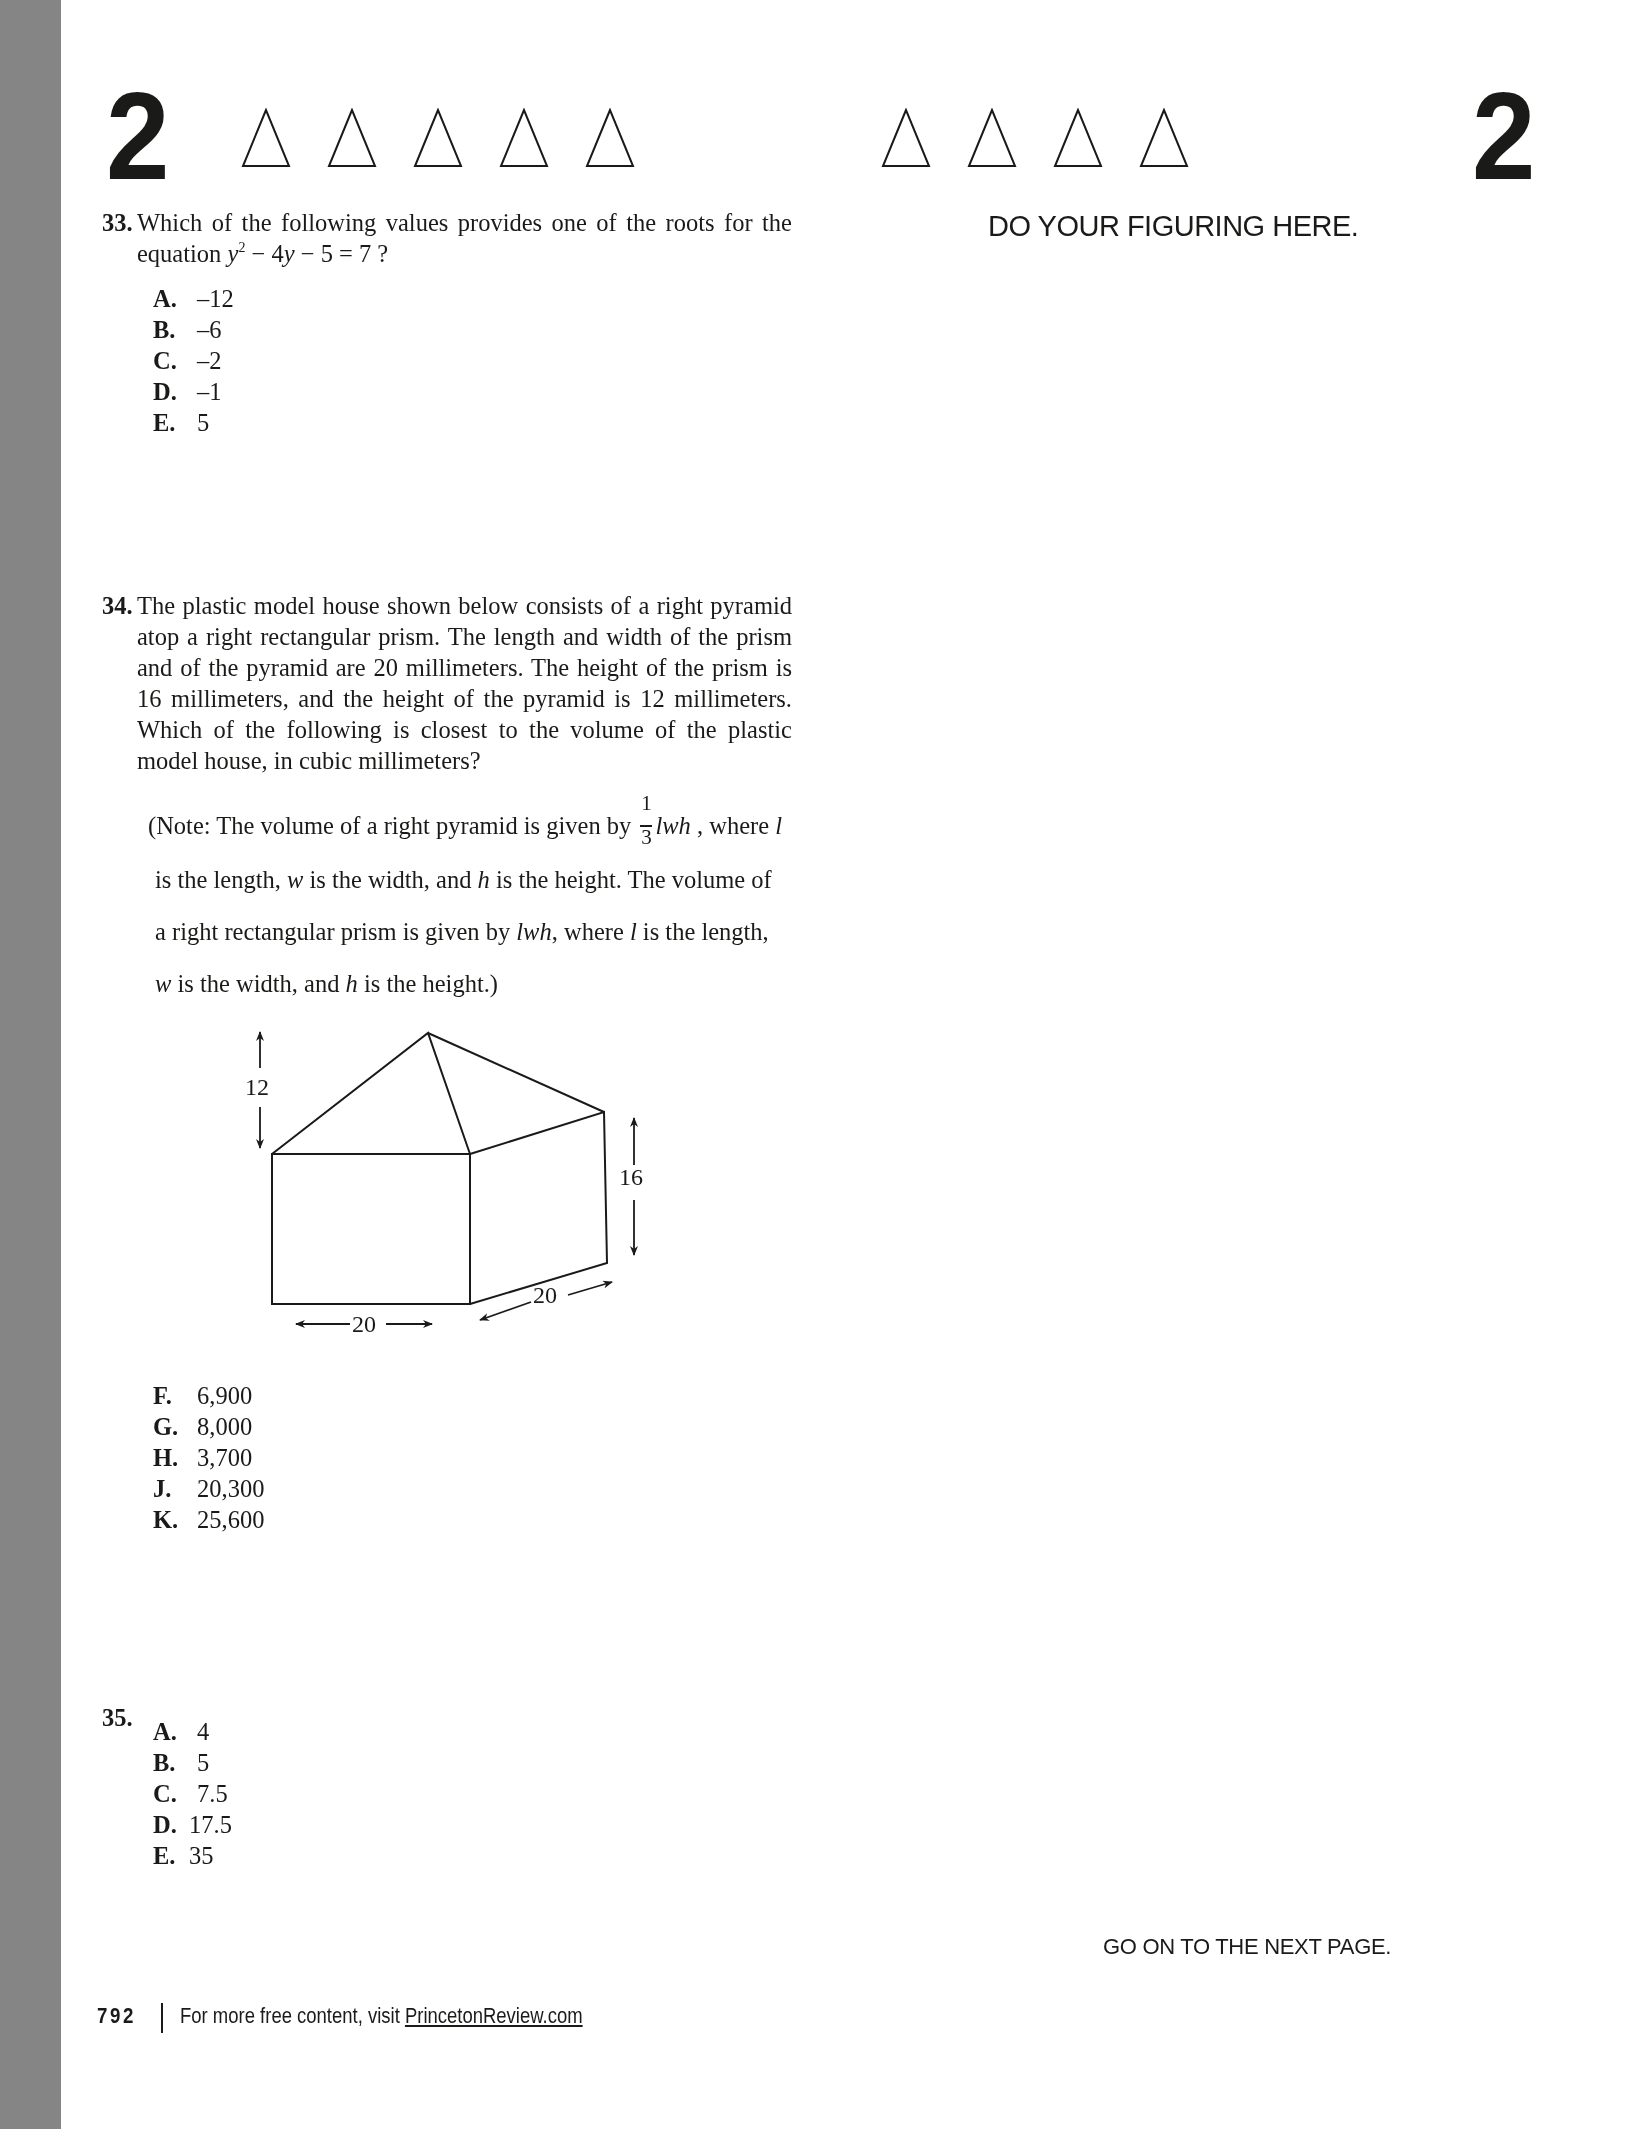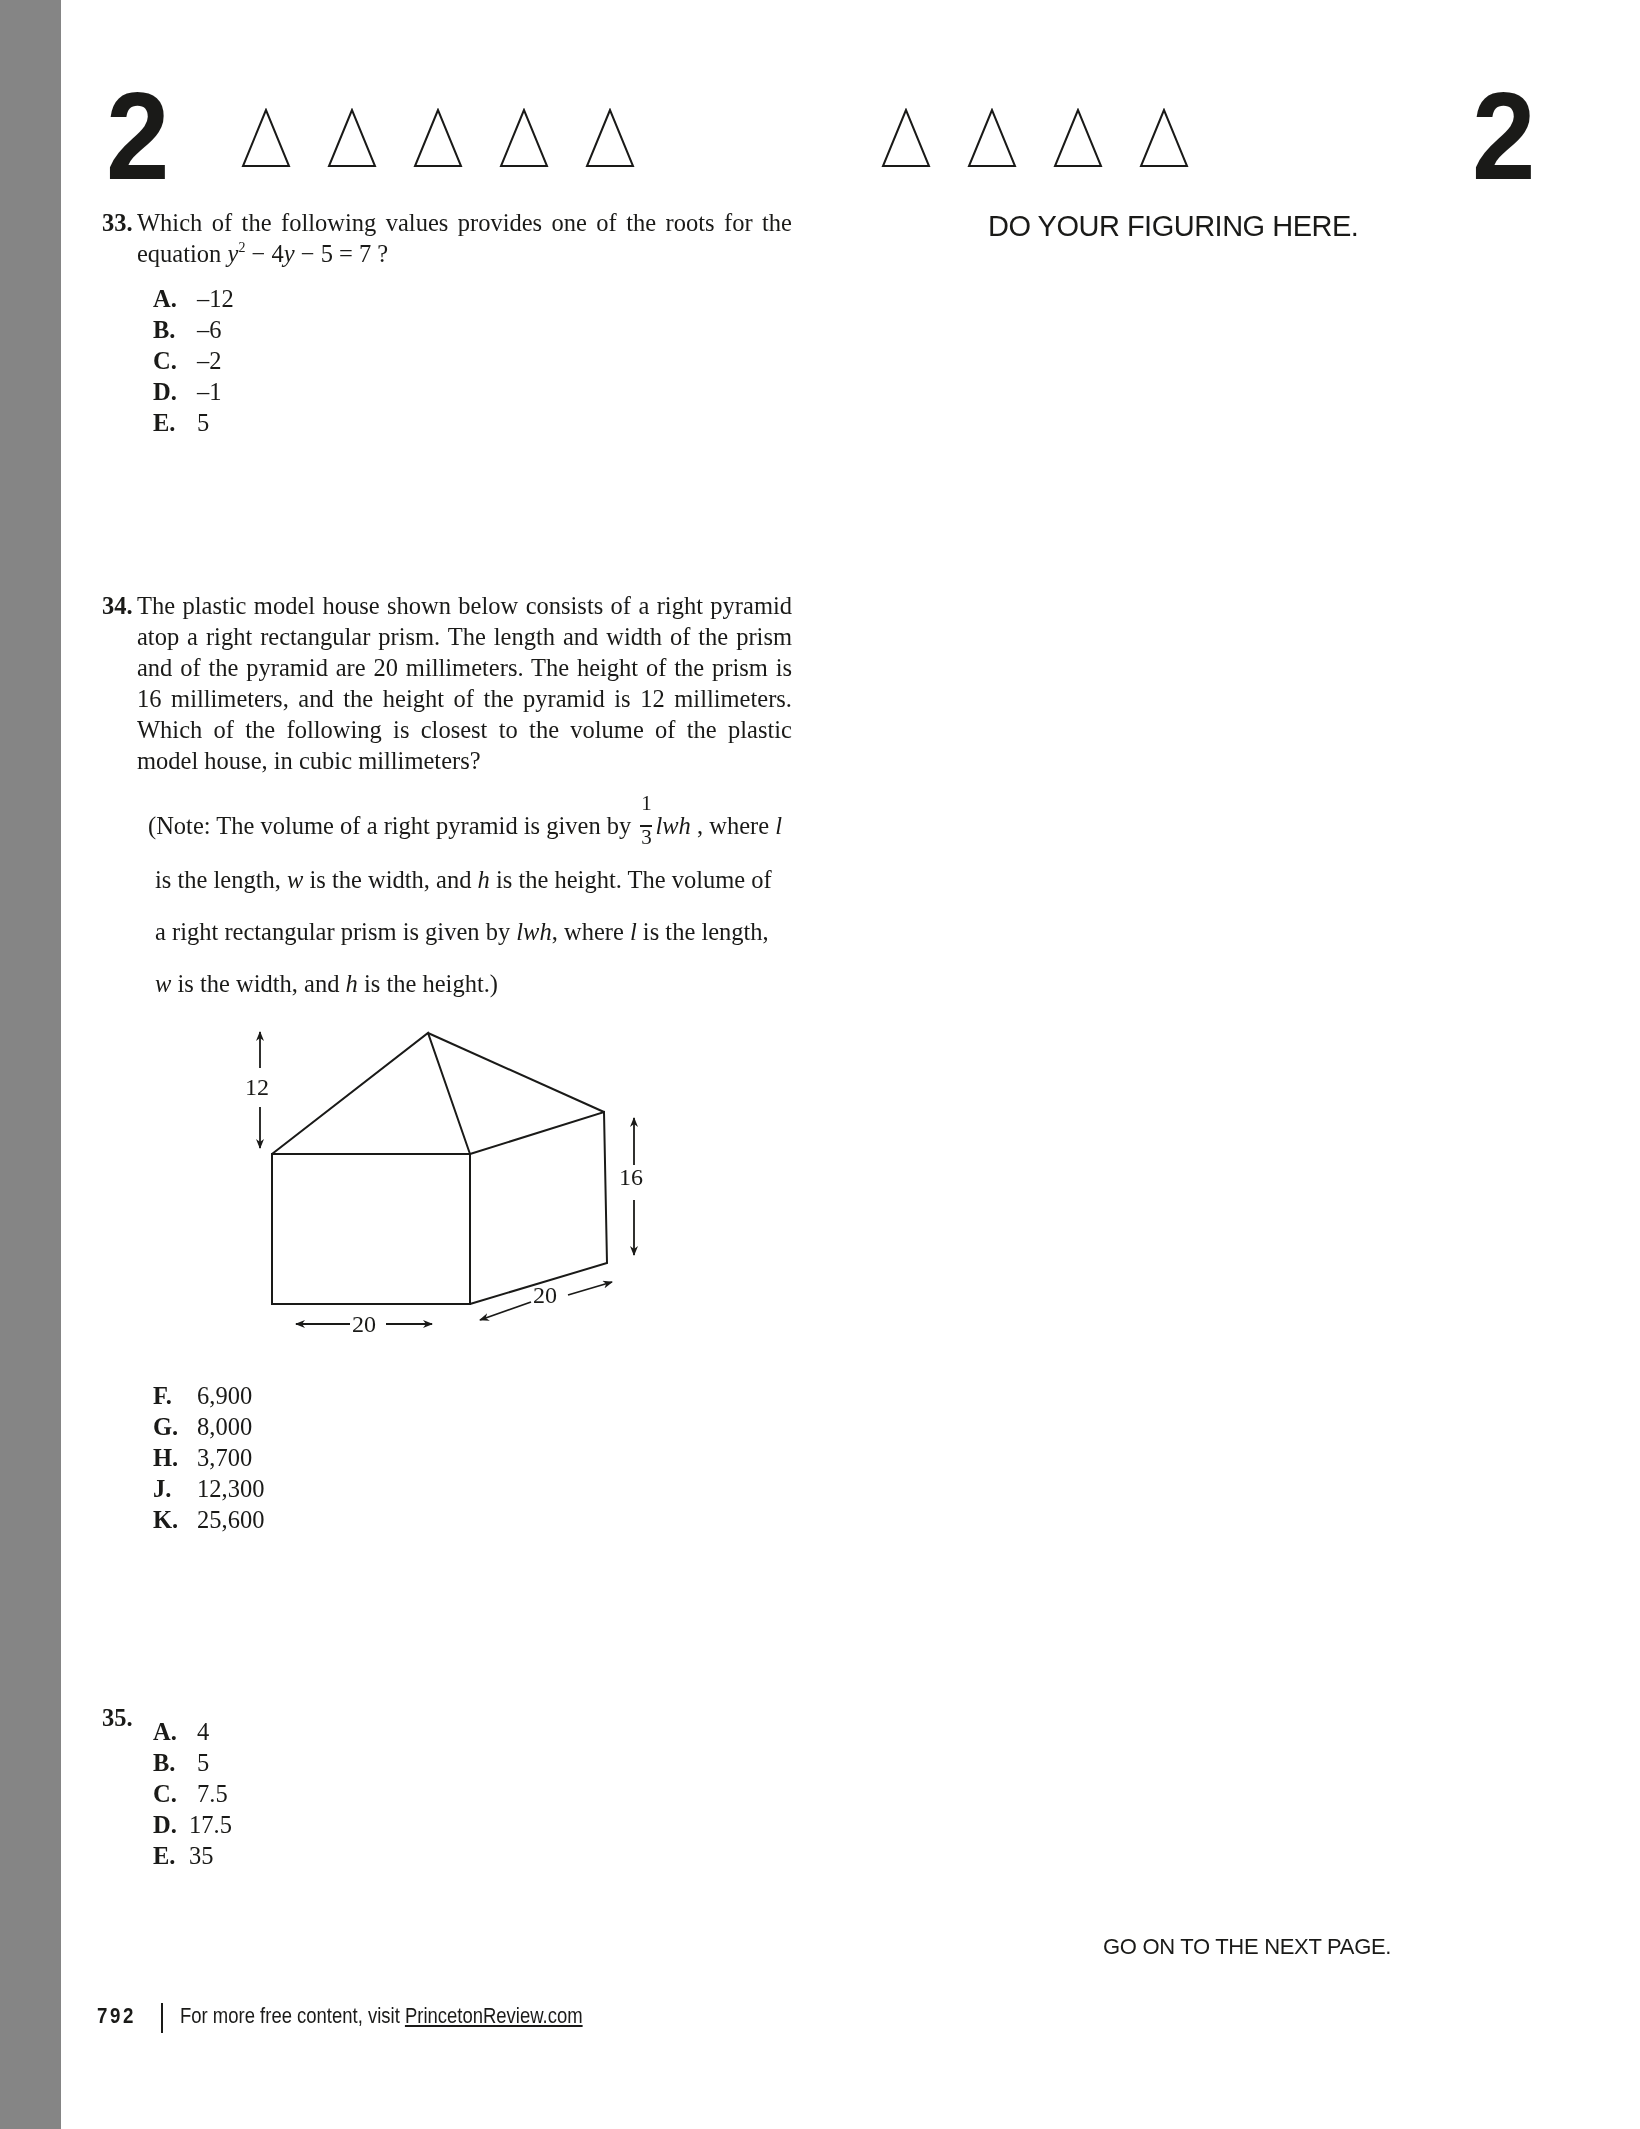--- a/index.html
+++ b/index.html
@@ -174,21 +174,21 @@
     <div class="choice">
         <span class="choice-letter">G.</span>
         <span class="choice-val v34">8,000</span>
       </div>
     <div class="choice">
         <span class="choice-letter">H.</span>
         <span class="choice-val v34">3,700</span>
       </div>
     <div class="choice">
         <span class="choice-letter">J.</span>
-        <span class="choice-val v34">12,300</span>
+        <span class="choice-val v34">20,300</span>
       </div>
     <div class="choice">
         <span class="choice-letter">K.</span>
         <span class="choice-val v34">25,600</span>
       </div>
   </div>
 </div>
 
 <div class="q" style="top:1702px">
   <span class="q-num">35.</span>

